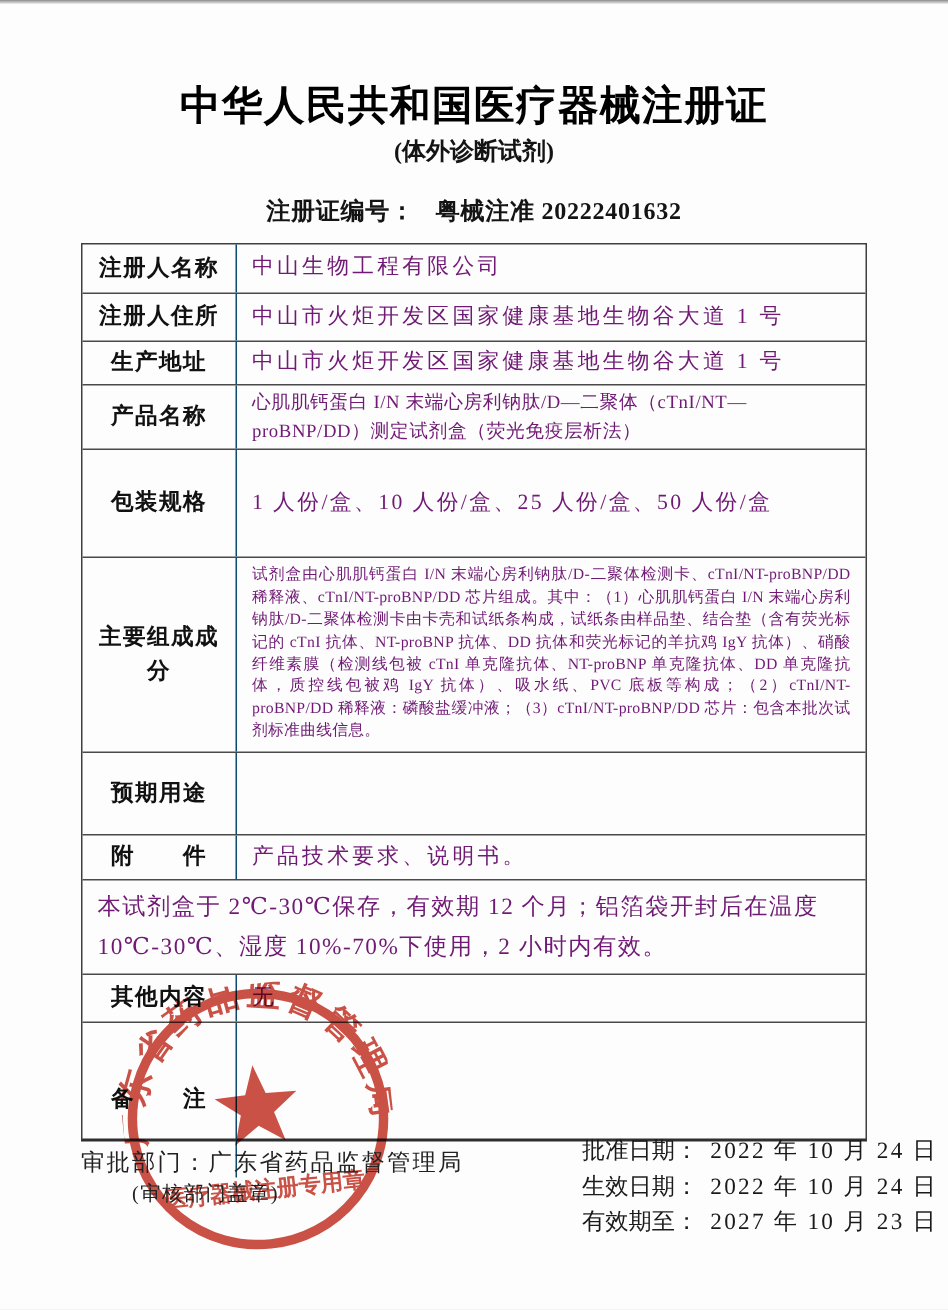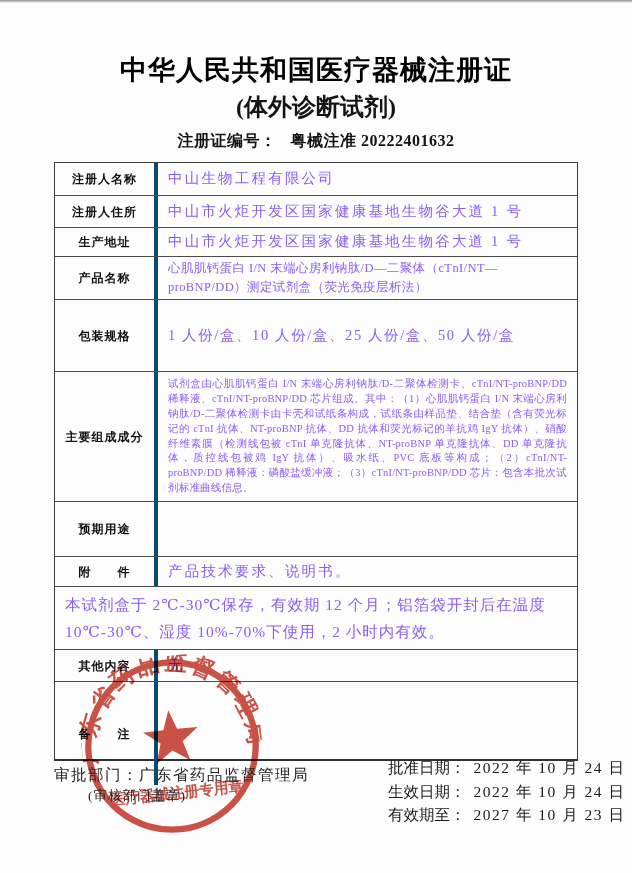--- a/index.html
+++ b/index.html
@@ -16,48 +16,48 @@
     position:absolute;top:0;left:0;right:0;height:3px;
     background:linear-gradient(to bottom, rgba(45,45,45,.55), rgba(45,45,45,0));
   }
   
   .title{
     position:absolute;top:52px;left:0;width:100%;
     text-align:center;font-size:27px;font-weight:bold;letter-spacing:1px;color:#000000;
   }
   .subtitle{
     position:absolute;top:91px;left:0;width:100%;
-    text-align:center;font-size:24px;font-weight:bold;color:#141414;
+    text-align:center;font-size:16px;font-weight:bold;color:#141414;
   }
   .regline{
     position:absolute;top:131px;left:0;width:100%;
     text-align:center;font-size:16px;font-weight:bold;color:#141414;letter-spacing:.5px;
   }
   .regline .regval{margin-left:14px;text-align:right;}
   
   .cert-table{
     position:absolute;left:54px;top:162px;width:522px;
     border:1px solid #3f3f3f;border-bottom:2px solid #2f2f2f;
     background:transparent;
   }
   .row{display:flex;border-bottom:1px solid #4a4a4a;box-sizing:border-box;}
   .row:last-child{border-bottom:none;flex-direction:column;}
   .cell-label{
     width:103px;flex:0 0 103px;box-sizing:border-box;
-    border-right:4px solid #0c4a6e;
+    border-right:1px solid #0c4a6e;
     display:flex;align-items:center;justify-content:center;
-    font-weight:bold;font-size:12px;letter-spacing:1px;color:#111;
+    font-weight:bold;font-size:15px;letter-spacing:1px;color:#111;
     text-align:center;line-height:1.5;
     padding:2px 4px;
   }
   .cell-value{
     flex:1;box-sizing:border-box;
     display:flex;align-items:center;
     font-size:14.5px;letter-spacing:2.2px;
-    padding:3px 10px;line-height:1.5;color:#8b5cf6;
+    padding:3px 10px;line-height:1.5;color:#701a75;
   }
   .r0{height:33px}.r1{height:32px}.r2{height:29px}
   .r3{height:43px}.r4{height:72px}.r5{height:130px}
   .r6{height:55px}.r7{height:30px}.r8{height:63px}
   .r9{height:32px}.r10{height:77px}
   .r3 .cell-value{font-size:12.5px;letter-spacing:.4px;line-height:1.5;}
   .r5 .cell-value{font-size:10.5px;letter-spacing:.2px;line-height:1.42;text-align:justify;}
   .r6 .cell-value{font-size:9.5px;letter-spacing:.2px;line-height:1.4;text-align:justify;}
   .r8 .cell-value{font-size:15.5px;letter-spacing:1px;line-height:1.75;}
   .r4 .cell-value{letter-spacing:1.6px;}

